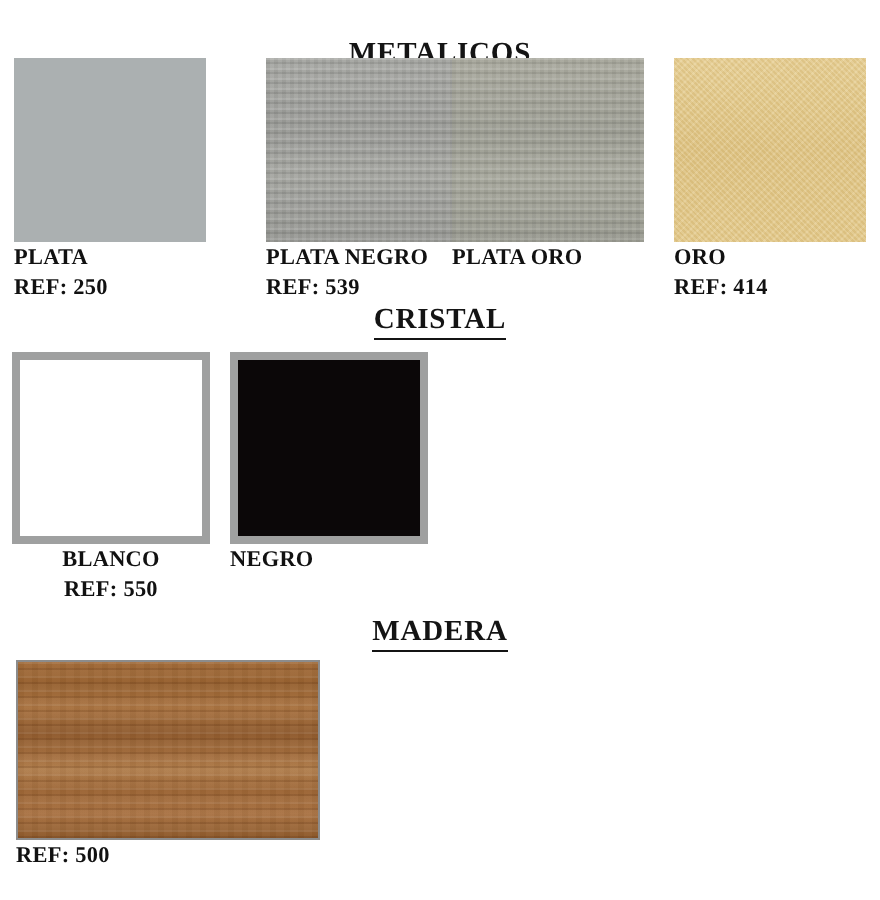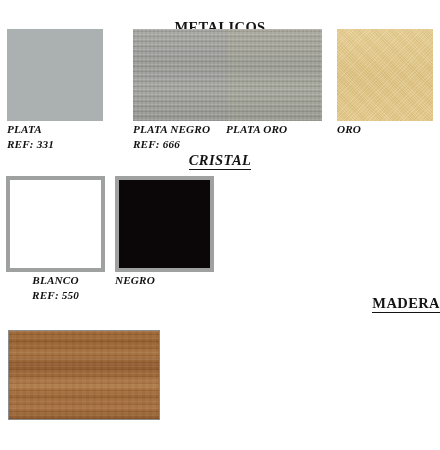--- a/index.html
+++ b/index.html
@@ -33,27 +33,26 @@
     font-weight: bold;
     letter-spacing: 0.4px;
     color: #141414;
     line-height: 1;
   }
   .section-heading > span {
     border-bottom: 1.6px solid #141414;
     padding-bottom: 1px;
   }
   .heading-metalicos { top: 20px; }
-  .heading-cristal   { top: 153px; font-style: italic; }
-  .heading-madera    { top: 296px; text-align: right; }
+  .heading-cristal   { top: 153px; }
+  .heading-madera    { top: 309px; }
 
   
   .swatch-block {
     position: absolute;
-    font-style: italic;
   }
   .swatch {
     display: block;
     position: relative;
     overflow: hidden;
     box-sizing: border-box;
   }
   .caption {
     margin-top: 2px;
     font-size: 11.2px;
@@ -193,37 +192,38 @@
 
   <div class="section-heading heading-metalicos">
     <span>METALICOS</span>
   </div>
 
   <div class="row-metalicos">
 
     <div class="swatch-block blk-plata">
       <div class="swatch sw-plata"></div>
       <div class="caption">PLATA</div>
-      <div class="caption">REF: 331</div>
+      <div class="caption">REF: 250</div>
     </div>
 
     <div class="swatch-block blk-plata-negro">
       <div class="swatch sw-plata-negro"></div>
       <div class="caption">PLATA NEGRO</div>
-      <div class="caption">REF: 666</div>
+      <div class="caption">REF: 539</div>
     </div>
 
     <div class="swatch-block blk-plata-oro">
       <div class="swatch sw-plata-oro"></div>
       <div class="caption">PLATA ORO</div>
     </div>
 
     <div class="swatch-block blk-oro">
       <div class="swatch sw-oro"></div>
       <div class="caption">ORO</div>
+      <div class="caption">REF: 414</div>
     </div>
 
   </div>
 
   <div class="section-heading heading-cristal">
     <span>CRISTAL</span>
   </div>
 
   <div class="row-cristal">
 
@@ -241,17 +241,18 @@
   </div>
 
   <div class="section-heading heading-madera">
     <span>MADERA</span>
   </div>
 
   <div class="row-madera">
 
     <div class="swatch-block blk-nogal">
       <div class="swatch sw-nogal"></div>
+      <div class="caption">REF: 500</div>
     </div>
 
   </div>
 
 </div>
 
 </body></html>

